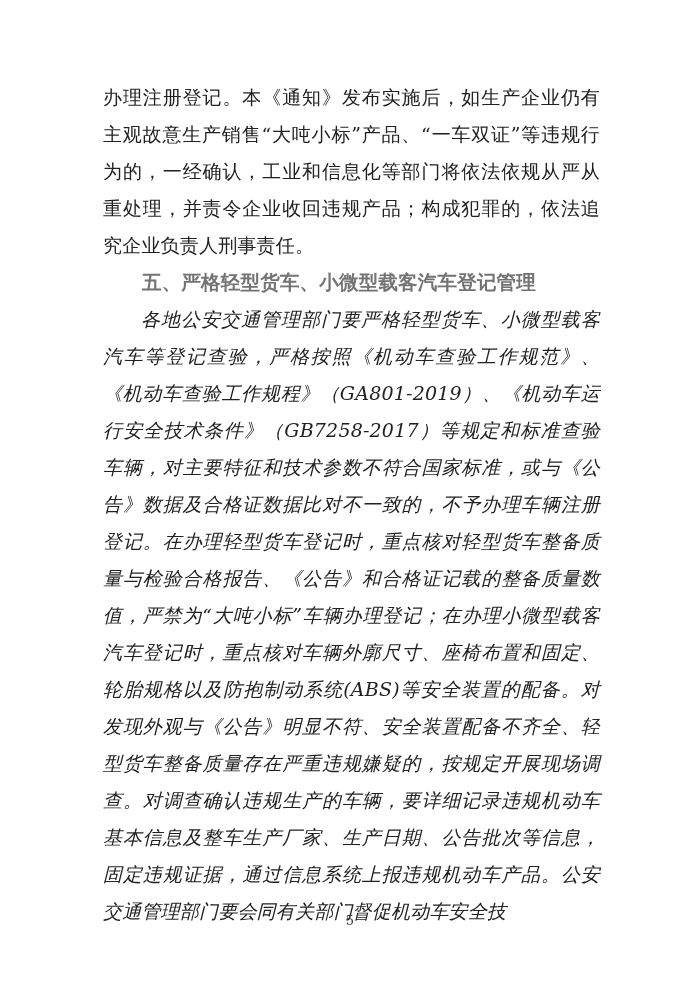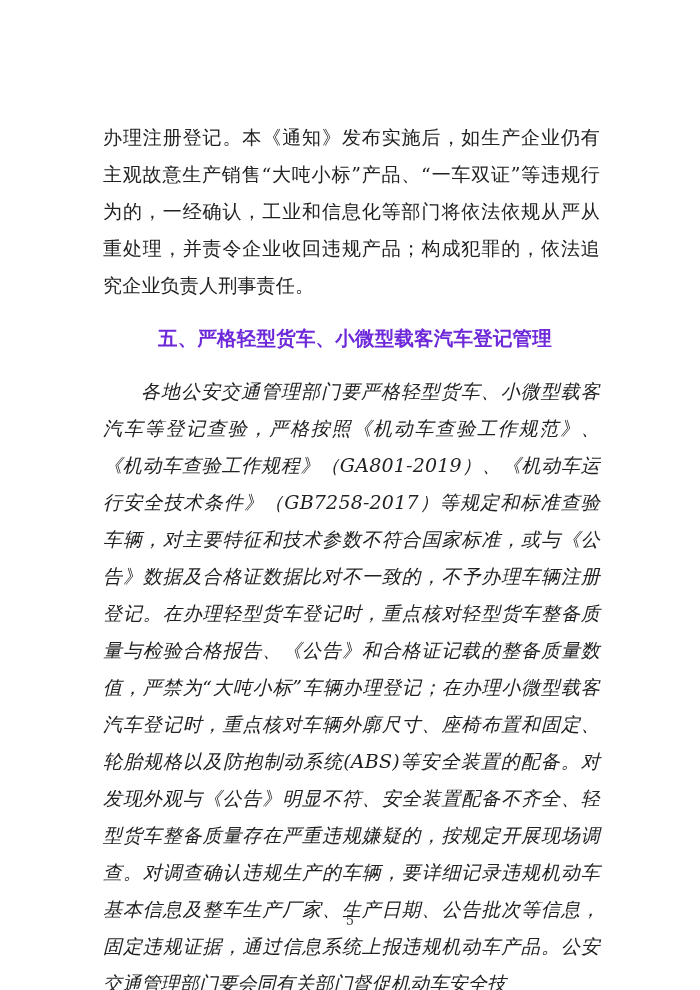--- a/index.html
+++ b/index.html
@@ -26,35 +26,34 @@
     text-align: justify;
     text-align-last: left;
     letter-spacing: 0.2px;
   }
   .text-block p {
     margin: 0;
     padding: 0;
   }
   p.para-continued {
     text-indent: 0;
-    margin-top: 40px;
   }
   p.para-body {
     text-indent: 2em;
     font-style: italic;
   }
   h2.section-heading {
-    margin: 16px;
+    margin: 0;
     padding: 0;
     text-indent: 2em;
     font-size: 19.5px;
     line-height: 37px;
     font-weight: 700;
     font-family: "DejaVu Sans", "Liberation Sans", sans-serif;
-    color: #6d28d9;
+    color: #737373;
     text-align: left;
   }
   .page-footer {
     position: absolute;
     left: 0;
     top: 910px;
     width: 100%;
     text-align: center;
   }
   .page-number {

